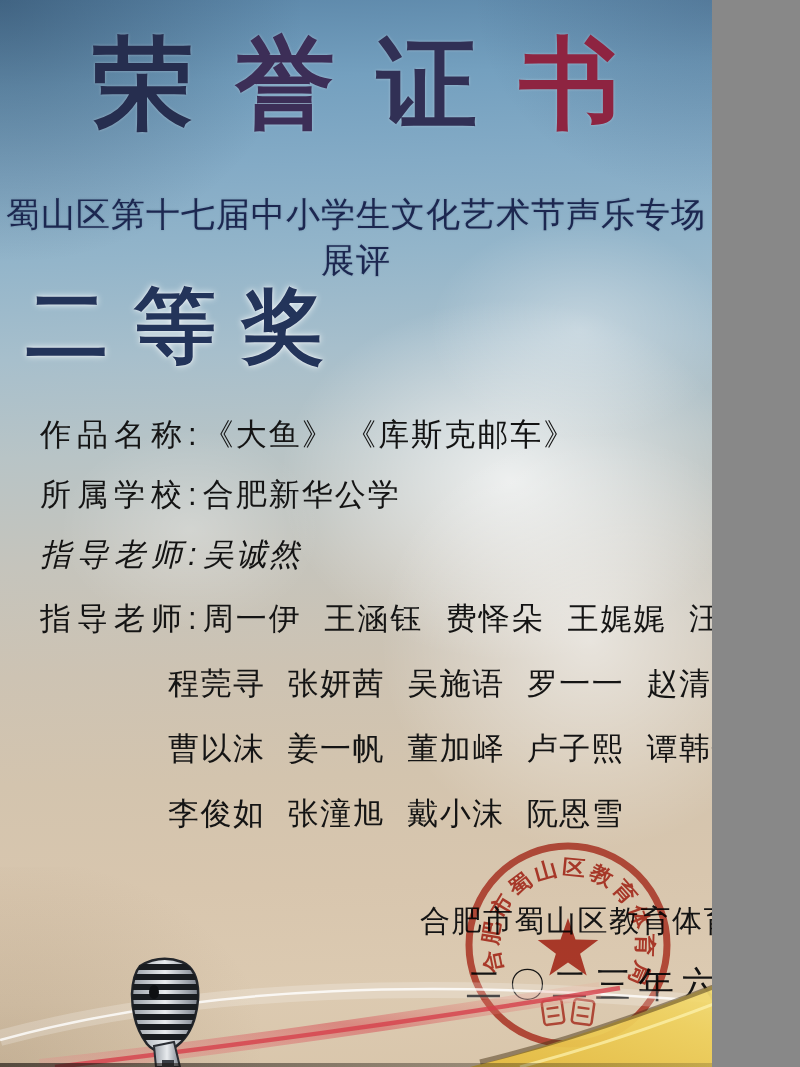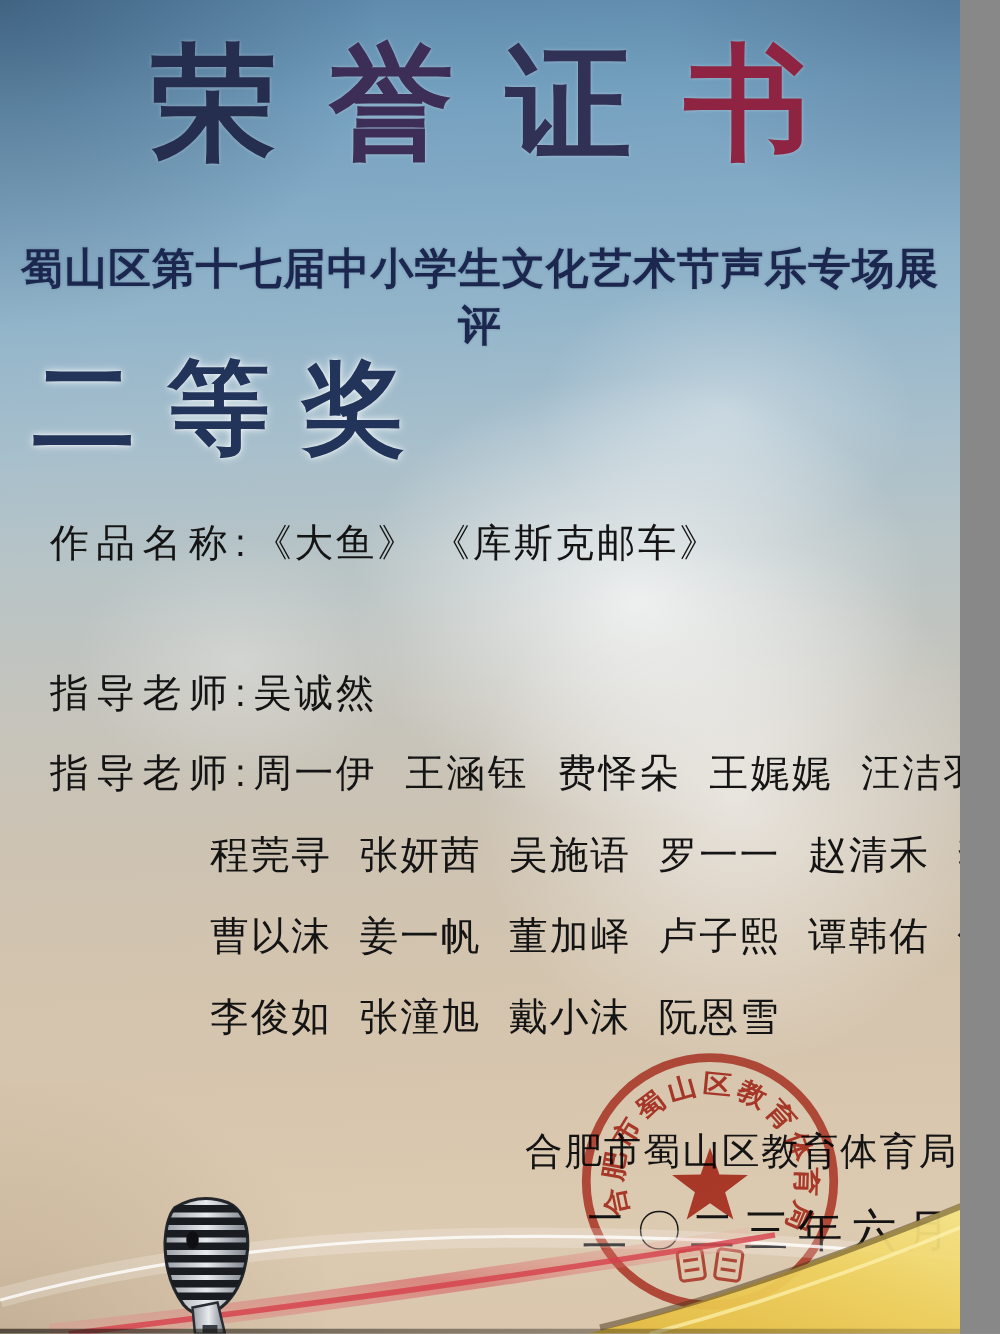--- a/index.html
+++ b/index.html
@@ -1,17 +1,17 @@
 <!DOCTYPE html>
 <html><head>
 <meta charset="utf-8">
 <style>
   html,body{margin:0;padding:0;background:#888;}
   .certificate{
-    position:relative;width:768px;height:1067px;overflow:hidden;
+    position:relative;width:712px;height:1067px;overflow:hidden;
     font-family:"Liberation Sans",sans-serif;
     background:linear-gradient(178deg,
       #5d88aa 0%, #74a0bf 8%, #84abc6 16%, #93b5ca 24%,
       #a7bfcc 33%, #b8c4c6 42%, #c5c4bc 52%, #cdc3b3 62%,
       #d3c4ae 72%, #d8c6ae 82%, #dccab1 92%, #d9c6ab 100%);
   }
   
   .cloud{position:absolute;border-radius:50%;pointer-events:none;}
   .cloud-1{left:280px;top:300px;width:460px;height:360px;
     background:radial-gradient(closest-side,rgba(255,255,255,.72),rgba(255,255,255,0));}
@@ -29,34 +29,34 @@
   .vignette-bl{position:absolute;left:0;bottom:0;width:260px;height:200px;
     background:radial-gradient(ellipse at bottom left,rgba(110,85,55,.20),rgba(110,85,55,0) 75%);}
   .bottom-edge{position:absolute;left:0;bottom:0;width:100%;height:4px;
     background:linear-gradient(to right,rgba(25,20,15,.65),rgba(25,20,15,.18));}
 
   .title{position:absolute;left:0;top:28px;width:100%;margin:0;
     text-align:center;font-size:100px;font-weight:800;line-height:1.1;}
   .title .t-char{display:inline-block;margin:0 21px;
     text-shadow:0 0 3px rgba(255,255,255,.35);}
   .subtitle{position:absolute;left:0;top:192px;width:100%;text-align:center;
-    font-size:34px;font-weight:700;color:#1c2750;letter-spacing:1px;
+    font-size:34px;font-weight:400;color:#1c2750;letter-spacing:1px;
     font-family:"Liberation Serif",serif;
     text-shadow:0 0 2px rgba(20,35,70,.25);}
   .award{position:absolute;left:0;top:272px;width:100%;
     font-size:82px;font-weight:800;color:#23345a;letter-spacing:26px;text-indent:26px;
     text-shadow:0 0 7px rgba(255,255,255,.85),0 0 2px rgba(255,255,255,.7);}
 
   .bodyline{position:absolute;font-size:31px;color:#141414;white-space:nowrap;
     letter-spacing:1.5px;}
   .bodyline .lbl{letter-spacing:6px;margin-top:14px;}
   .bodyline .val{letter-spacing:2px;}
   .field-1{left:40px;top:414px;}
   .field-2{left:40px;top:474px;}
-  .field-3{left:40px;top:534px;}
+  .field-3{left:40px;top:534px;font-style:italic;}
   .cast-line{word-spacing:12px;}
   .cast-1{left:40px;top:598px;}
   .cast-2{left:168px;top:663px;}
   .cast-3{left:168px;top:728px;}
   .cast-4{left:168px;top:793px;}
 
   .issuer{position:absolute;left:420px;top:901px;font-size:30px;color:#141414;
     letter-spacing:1.5px;white-space:nowrap;}
   .date{position:absolute;left:466px;top:961px;font-size:36px;color:#141414;
     letter-spacing:7px;white-space:nowrap;}
@@ -80,20 +80,23 @@
   <div class="vignette-bl"></div>
 
   <h1 class="title" id="title-chars"><span class="t-char" style="color: rgb(38, 46, 79);">荣</span><span class="t-char" style="color: rgb(60, 46, 87);">誉</span><span class="t-char" style="color: rgb(49, 48, 85);">证</span><span class="t-char" style="color: rgb(142, 36, 65);">书</span></h1>
 
   <div class="subtitle">蜀山区第十七届中小学生文化艺术节声乐专场展评</div>
 
   <div class="award">二等奖</div>
 
   <div class="bodyline field-1">
     <span class="lbl">作品名称:</span><span class="val">《大鱼》 《库斯克邮车》</span>
+  </div>
+  <div class="bodyline field-2">
+    <span class="lbl">所属学校:</span><span class="val">合肥新华公学</span>
   </div>
   <div class="bodyline field-3">
     <span class="lbl">指导老师:</span><span class="val">吴诚然</span>
   </div>
 
   <div class="bodyline cast-1">
     <span class="lbl">指导老师:</span><span class="val cast-line">周一伊 王涵钰 费怿朵 王娓娓 汪洁羽 李　欧</span>
   </div>
   <div class="bodyline cast-2 cast-line">程莞寻 张妍茜 吴施语 罗一一 赵清禾 李籽昊</div>
   <div class="bodyline cast-3 cast-line">曹以沫 姜一帆 董加峄 卢子熙 谭韩佑 侯雨欣</div>

